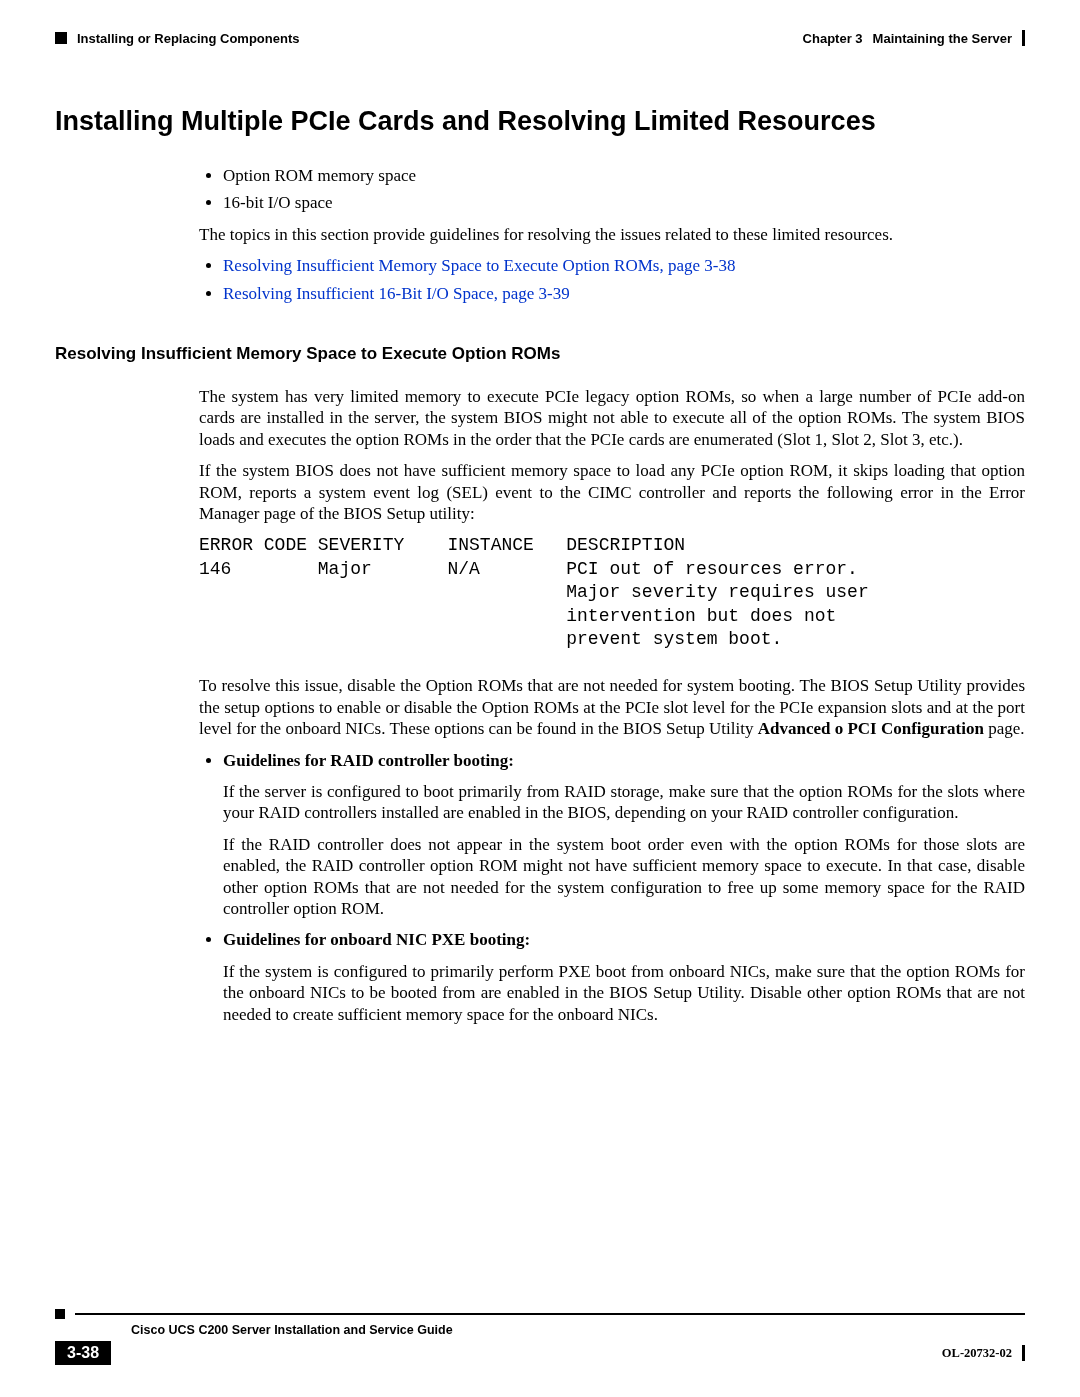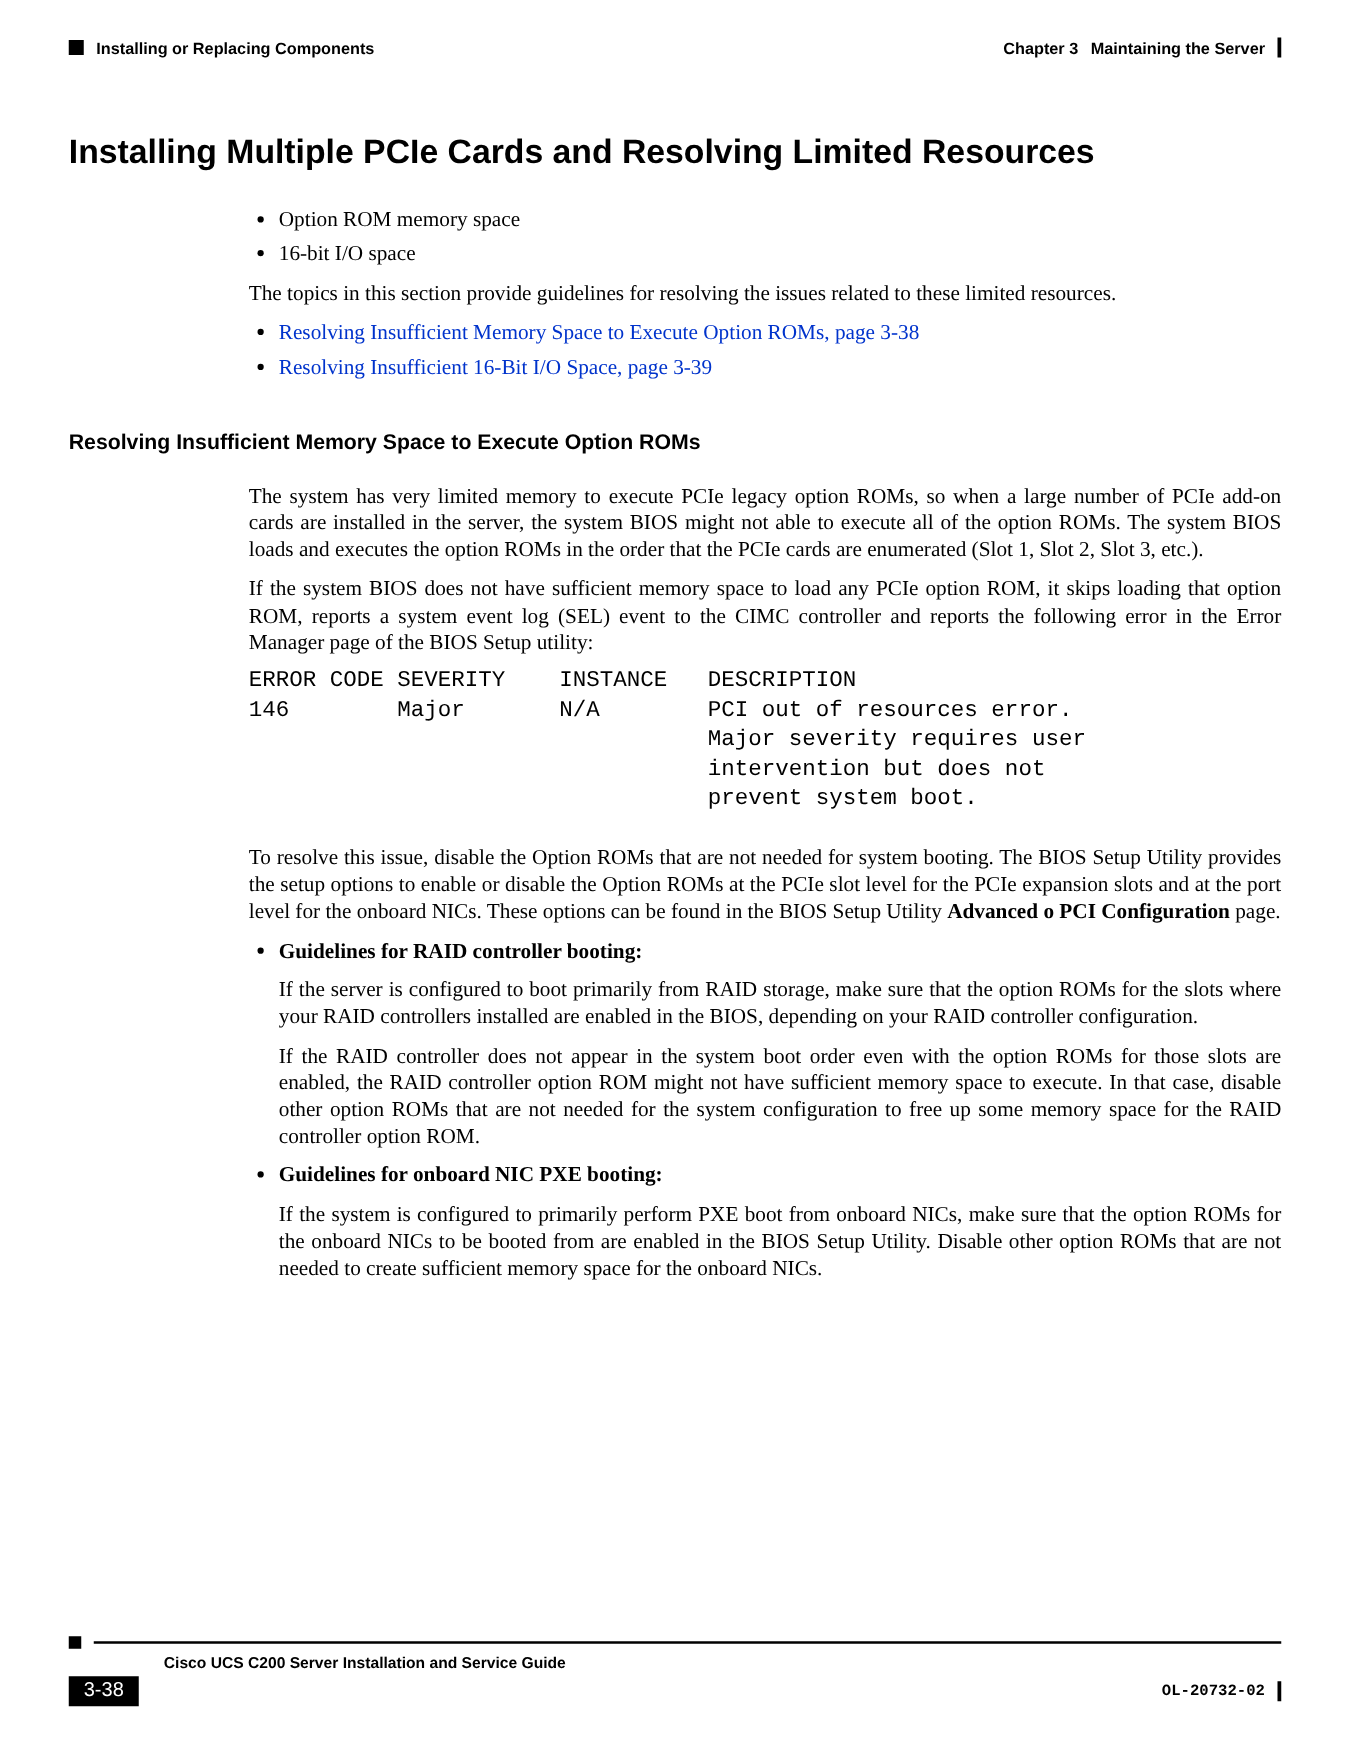--- a/index.html
+++ b/index.html
@@ -127,26 +127,26 @@
   .footer-bottom {
     display: flex;
     justify-content: space-between;
     align-items: center;
     margin-top: 4px;
   }
   .page-badge {
     background: #000;
     color: #fff;
     font-family: Arial, Helvetica, sans-serif;
-    font-weight: normal;
+    font-weight: bold;
     font-size: 16px;
     padding: 3px 12px;
   }
   .doc-id {
-    font-family: Liberation Mono, monospace;
+    font-family: Liberation Serif, serif;
     font-weight: bold;
     font-size: 12.5px;
     display: flex;
     align-items: center;
     gap: 10px;
   }
 </style>
 </head>
 <body>
 

